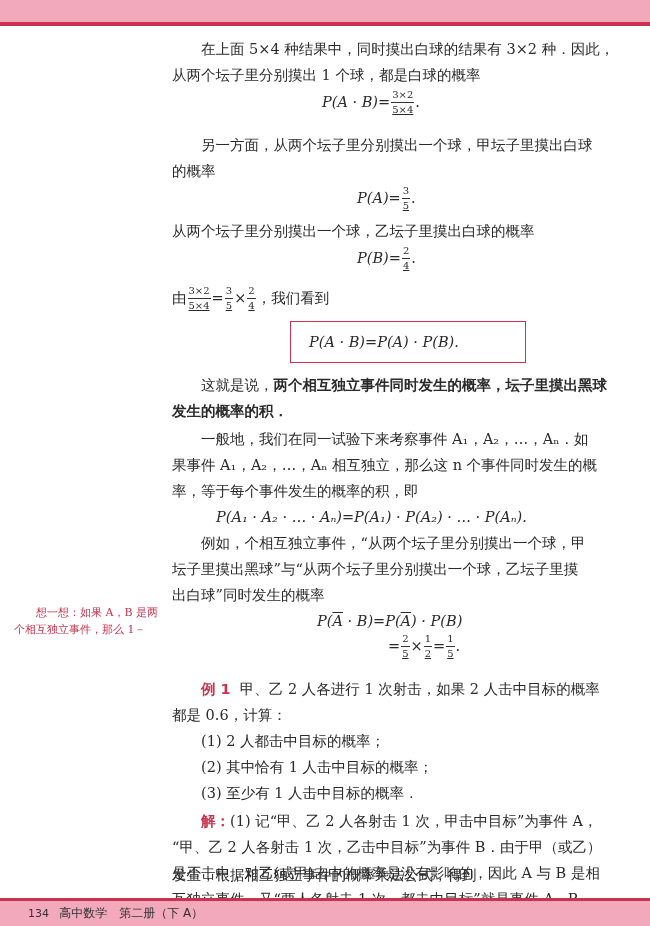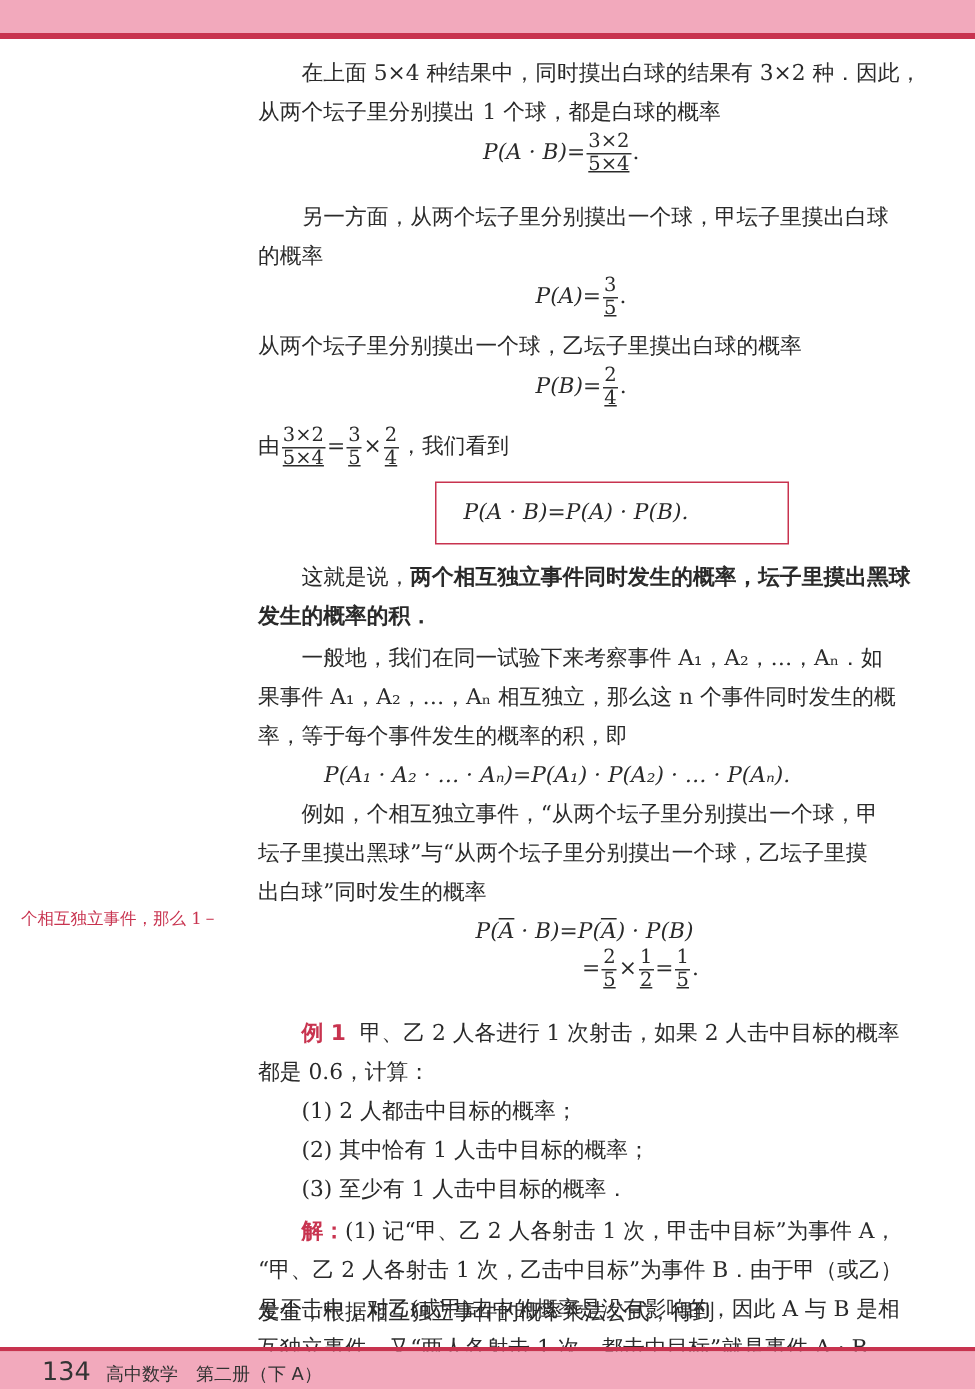--- a/index.html
+++ b/index.html
@@ -7,29 +7,29 @@
     width:650px; height:926px; position:relative; overflow:hidden;
     background:#ffffff;
     font-family: "DejaVu Serif", "Liberation Serif", serif;
     color:#2a2a2a;
   }
   .top-band { position:absolute; left:0; top:0; width:650px; height:22px; background:#f2a9bc; }
   .top-line { position:absolute; left:0; top:22px; width:650px; height:4px; background:#c8334f; }
   .bottom-line { position:absolute; left:0; top:898px; width:650px; height:3px; background:#c8334f; }
   .bottom-band { position:absolute; left:0; top:901px; width:650px; height:25px; background:#f2a9bc; }
   .footer { position:absolute; left:28px; top:905px; font-size:13px; color:#333; font-family:"DejaVu Sans", sans-serif; }
-  .footer .pnum { font-size:17px; margin-right:6px; }
+  .footer .pnum { font-size:11px; margin-right:6px; }
   .footer .btitle { font-size:12px; }
 
   .main { position:absolute; left:172px; top:36px; width:460px; font-size:14.5px; line-height:26px; }
   .p { position:absolute; left:0; white-space:nowrap; }
   .indent { padding-left:29px; }
   .center { position:absolute; white-space:nowrap; font-family:"DejaVu Serif", serif; font-style:normal; }
   .bold { font-family:"DejaVu Sans", sans-serif; font-weight:bold; }
-  .frac { display:inline-block; vertical-align:middle; text-align:center; font-size:13px; line-height:14px; margin:0 1px; }
+  .frac { display:inline-block; vertical-align:middle; text-align:center; font-size:10px; line-height:14px; margin:0 1px; }
   .frac .num { display:block; border-bottom:1px solid #333; padding:0 1px; }
   .frac .den { display:block; padding:0 1px;text-decoration:underline; }
   .box { position:absolute; left:118px; top:285px; width:210px; height:40px; border:1.5px solid #c8334f;padding-left:24px; }
   .box-formula { position:absolute; left:18px; top:7px; white-space:nowrap; font-size:14.5px; }
   .red { color:#c8334f; }
   .side { position:absolute; left:14px; top:604px; width:150px; font-size:11px; line-height:17px; color:#c8334f; }
   .overline { text-decoration:overline; }
 </style>
 </head>
 <body>
@@ -101,20 +101,21 @@
   </div>
   <div class="p" style="top:798px">“甲、乙 2 人各射击 1 次，乙击中目标”为事件 B．由于甲（或乙）</div>
   <div class="p" style="top:824px">是否击中，对乙(或甲)击中的概率是没有影响的，因此 A 与 B 是相</div>
   <div class="p" style="top:850px">互独立事件．又“两人各射击 1 次，都击中目标”就是事件 A · B</div>
 
 </div>
 
 <div class="p" style="position:absolute; left:172px; top:862px; font-size:14.5px; line-height:26px; white-space:nowrap;">发生，根据相互独立事件的概率乘法公式，得到</div>
 
 <div class="side">
+  <div style="padding-left:22px">想一想：如果 A，B 是两</div>
   <div>个相互独立事件，那么 1－</div>
 </div>
 
 <div class="bottom-line"></div>
 <div class="bottom-band"></div>
 <div class="footer">
   <span class="pnum">134</span>
   <span class="btitle">高中数学　第二册（下 A）</span>
 </div>
 

